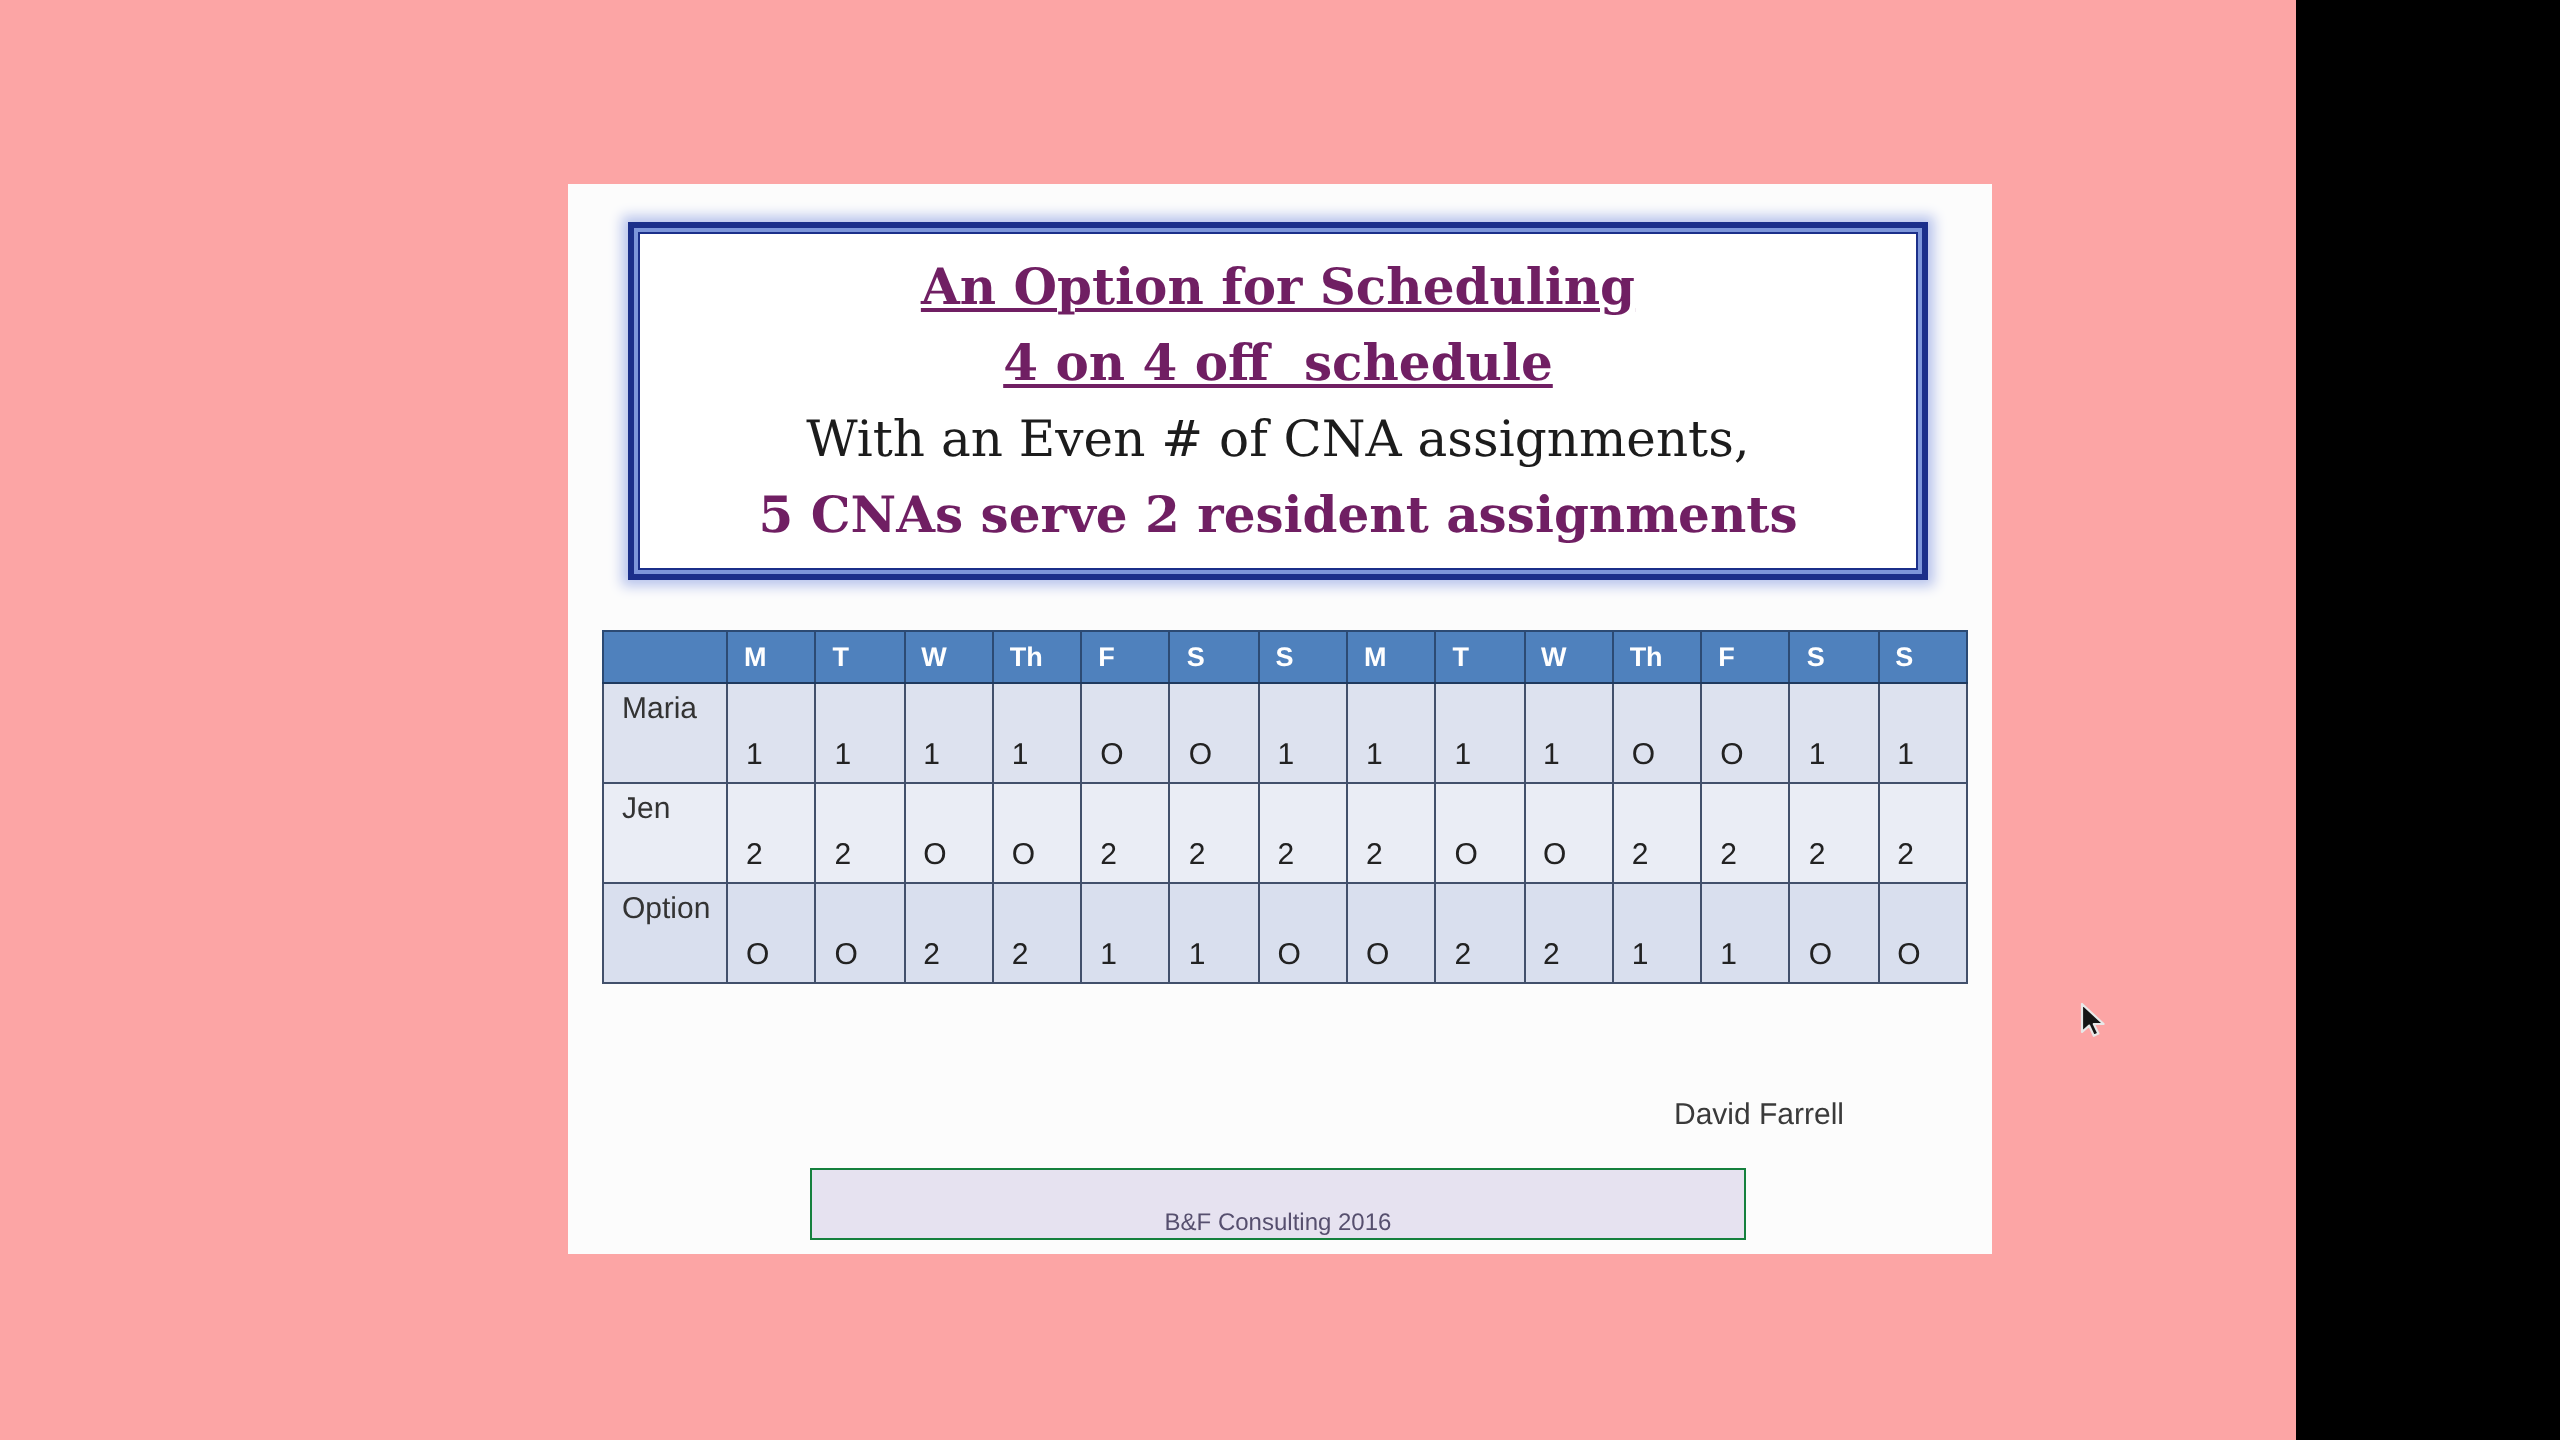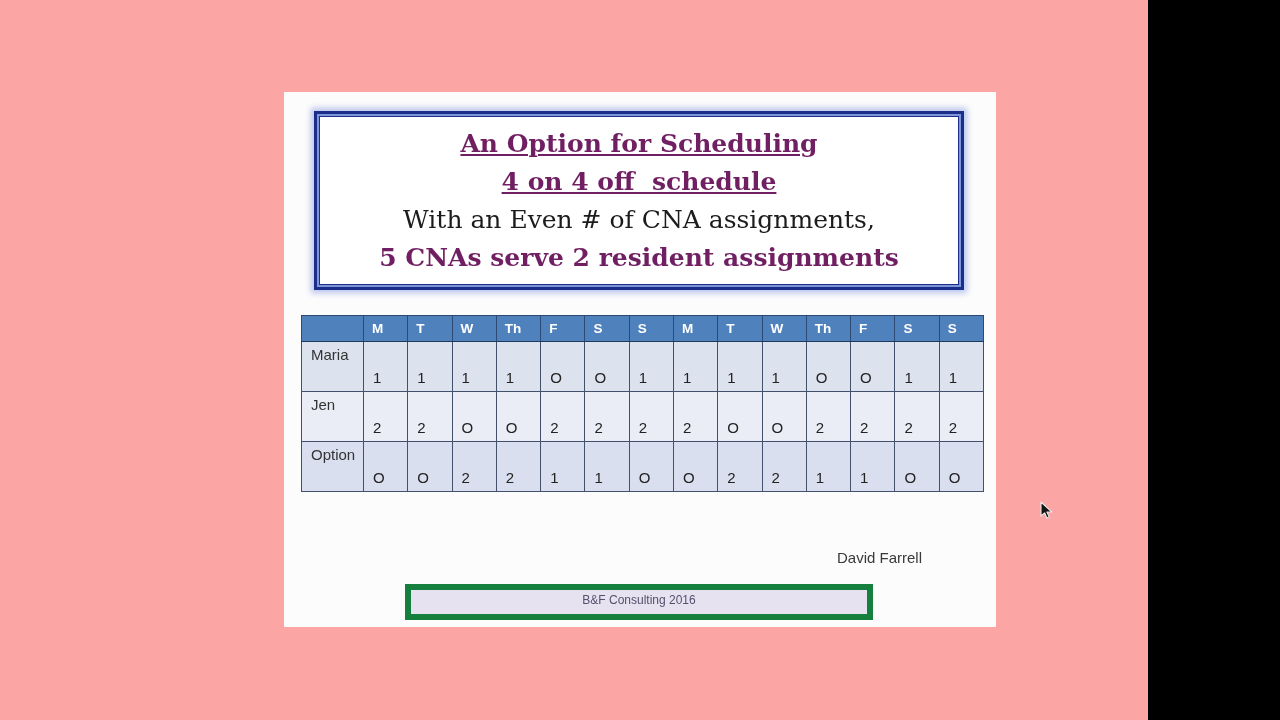--- a/index.html
+++ b/index.html
@@ -94,23 +94,23 @@
     font-size: 15px;
     color: #3a3a3a;
     margin-top: 30px;
   }
   .footer-box {
     position: absolute;
     left: 121px; top: 492px;
     width: 468px; height: 36px;
     box-sizing: border-box;
     background: #e6e2f0;
-    border: 6px solid #15803d;
+    border: 1px solid #15803d;
     text-align: center;
-    padding-top: 3px;
+    padding-top: 19px;
   }
   .footer-line1 {
     font-size: 12px;
     color: #564f6e;
     line-height: 15px;
   }
   .footer-link {
     font-size: 12px;
     color: #5a50a4;
     text-decoration: underline;

